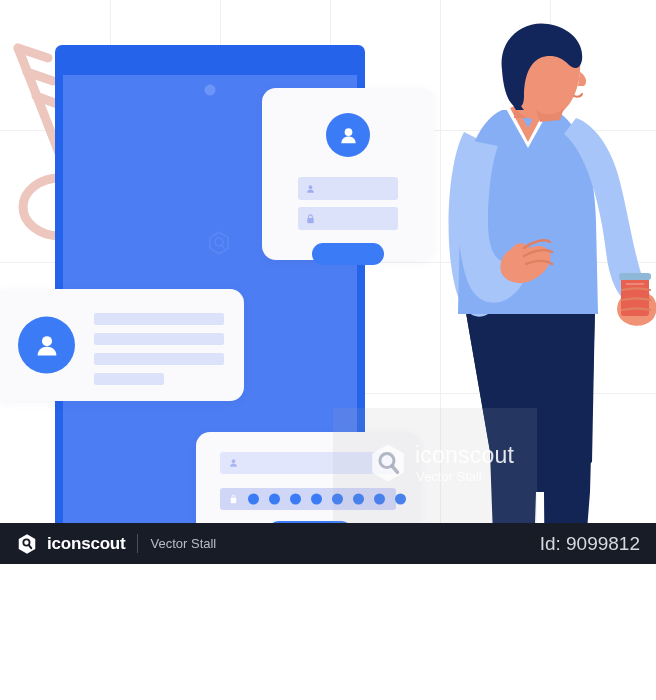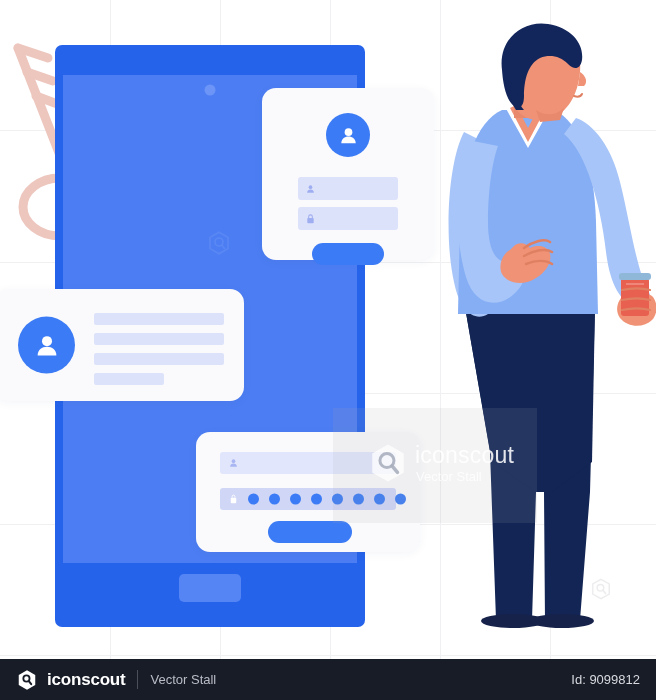--- a/index.html
+++ b/index.html
@@ -6,21 +6,21 @@
     margin: 0;
     padding: 0;
     background: #ffffff;
   }
   body {
     font-family: "Liberation Sans", sans-serif;
   }
   #stage {
     position: relative;
     width: 656px;
-    height: 700px;
+    height: 564px;
     background: #ffffff;
     overflow: hidden;
   }
 
   
   #canvas {
     position: absolute;
     left: 0; top: 0;
     width: 656px;
     height: 659px;
@@ -186,21 +186,21 @@
     width: 656px; height: 41px;
     background: #181C27;
     display: flex; align-items: center;
   }
   #footer-left { display: flex; align-items: center; margin-left: 16px; gap: 9px; }
   #footer-brand {
     color: #ffffff; font-size: 17px; font-weight: bold; letter-spacing: -.2px;
   }
   #footer-div { width: 1px; height: 19px; background: #4a4f5c; margin: 0 4px 0 2px; }
   #footer-sub { color: #b9bcc4; font-size: 13px; }
-  #footer-id { margin-left: auto; margin-right: 16px; color: #d7d9de; font-size: 13px; }
+  #footer-id { margin-left: auto; margin-right: 16px; color: #d7d9de; font-size: 19px; }
 </style>
 </head>
 <body>
 
 <div id="stage">
 
   <div id="canvas">
 
     <div id="grid-layer">
         <div class="grid-v" style="left: 110px; background: rgb(240, 240, 242);"></div>

